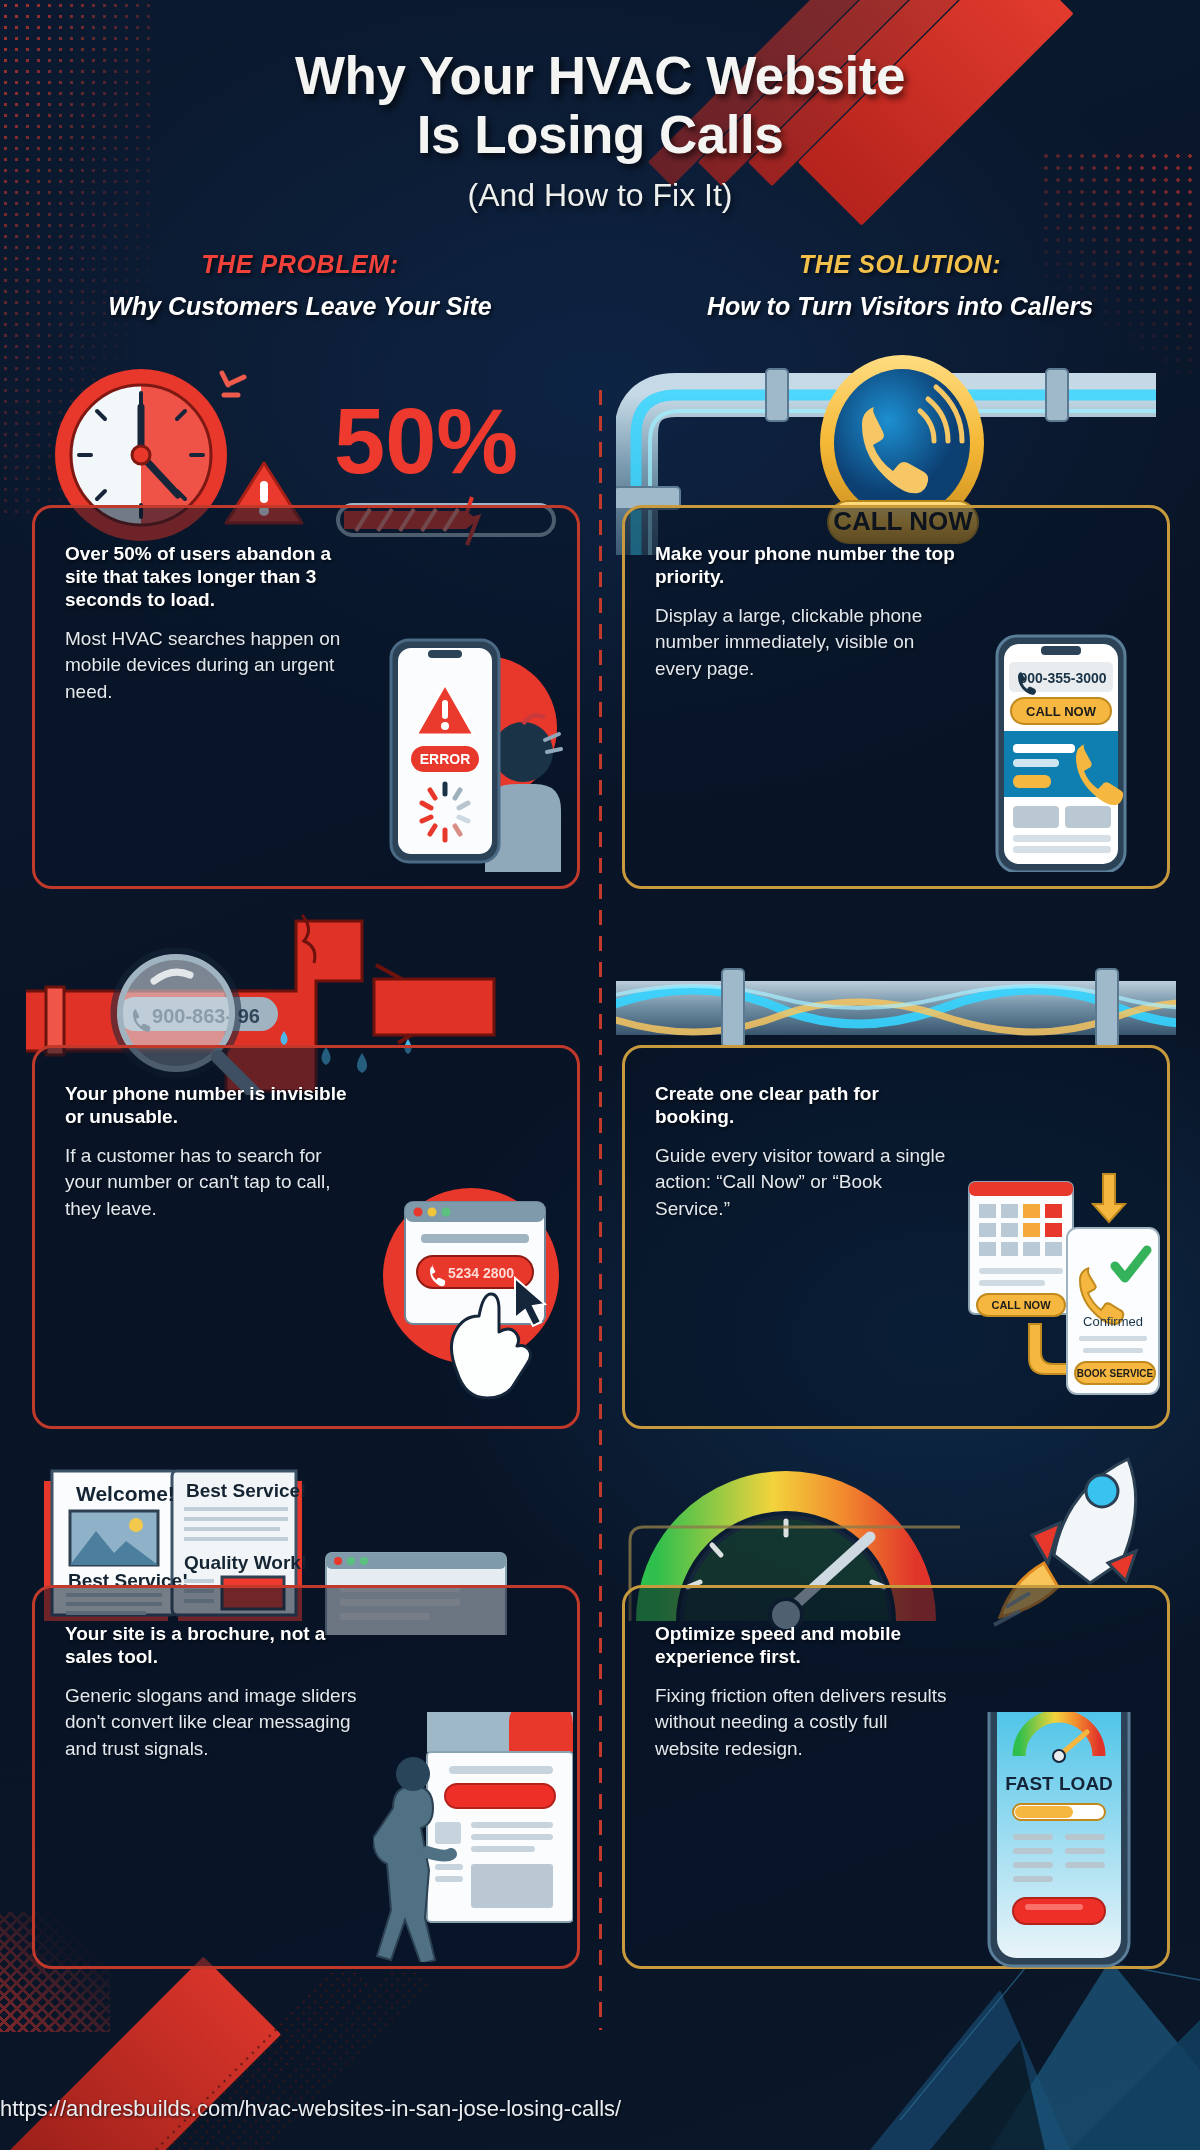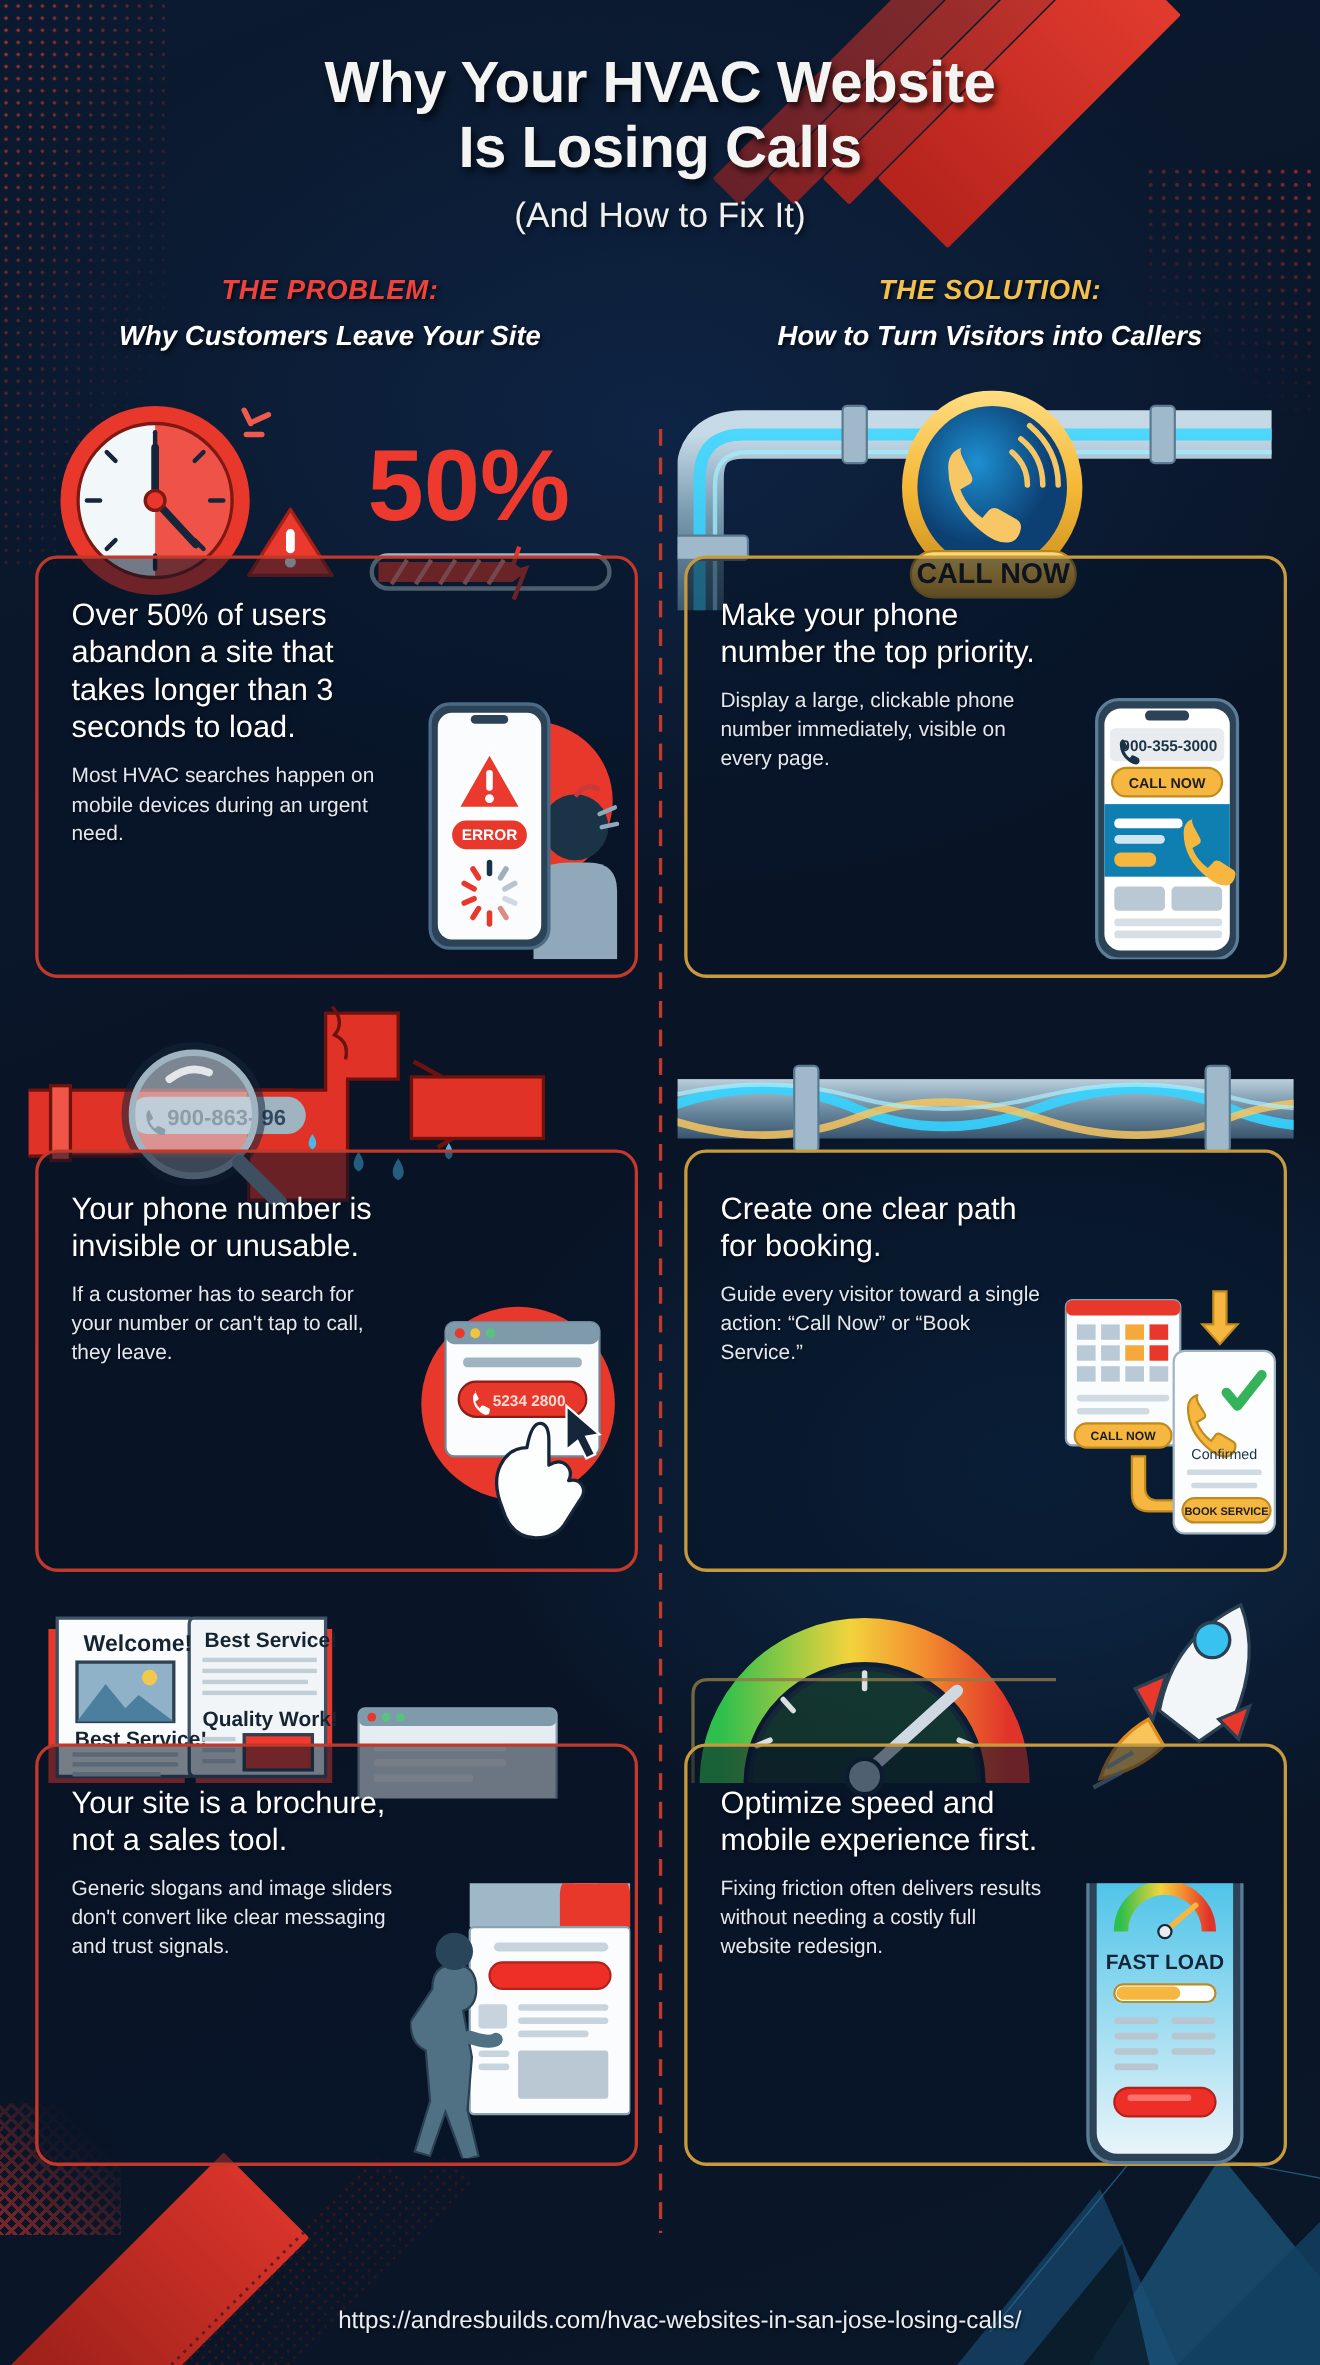--- a/index.html
+++ b/index.html
@@ -124,36 +124,36 @@
   .art { position: relative; height: 200px; }
   .card {
     position: absolute; left: 6px; right: 6px; top: 150px; bottom: 6px;
     border-radius: 20px; padding: 34px 26px 22px 30px;
     background: rgba(8,20,38,.55);
   }
   .card.problem { border: 3px solid #c0392b; }
   .card.solution { border: 3px solid #c79a3e; }
 
   .card h3 {
-    color: #ffffff; font-size: 28px; font-weight: normal; line-height: 1.22;
+    color: #ffffff; font-size: 19px; font-weight: bold; line-height: 1.22;
     max-width: 300px; text-shadow: 1px 2px 3px rgba(0,0,0,.6);
   }
   .card p {
     margin-top: 15px; color: #e3e8ee; font-size: 19px; line-height: 1.38;
     max-width: 295px; text-shadow: 1px 1px 2px rgba(0,0,0,.6);
   }
 
   .cardart {
     position: absolute; right: 14px; bottom: 14px; width: 190px; height: 240px;
     pointer-events: none;
   }
 
   
   .footer {
-    position: absolute; left: 0; right: 0; bottom: 28px; text-align: center; z-index: 8; margin-left: 36px;
+    position: absolute; left: 0; right: 0; bottom: 28px; text-align: left; z-index: 8;
   }
   .footer a, .footer span {
     color: #e9edf2; font-size: 22px; text-decoration: none;
     text-shadow: 1px 1px 3px rgba(0,0,0,.8);
   }
 </style>
 </head>
 <body>
 
 <div id="page">

